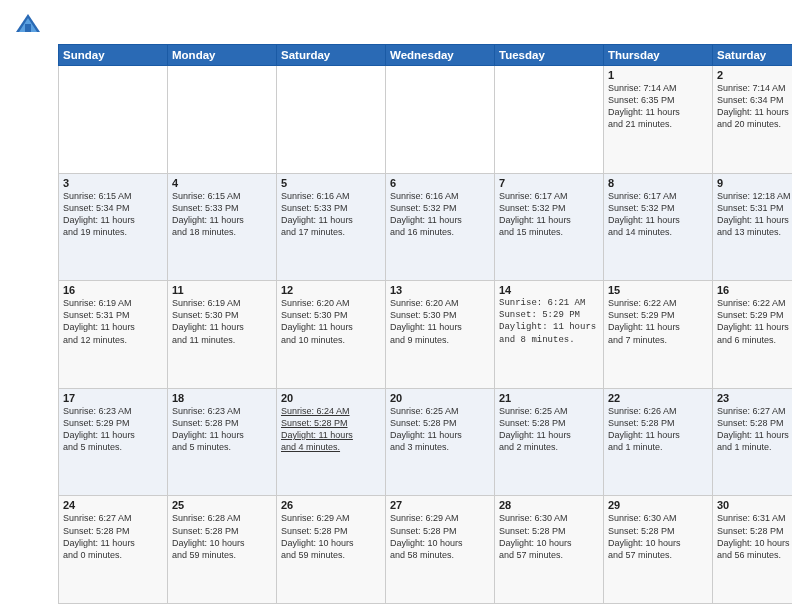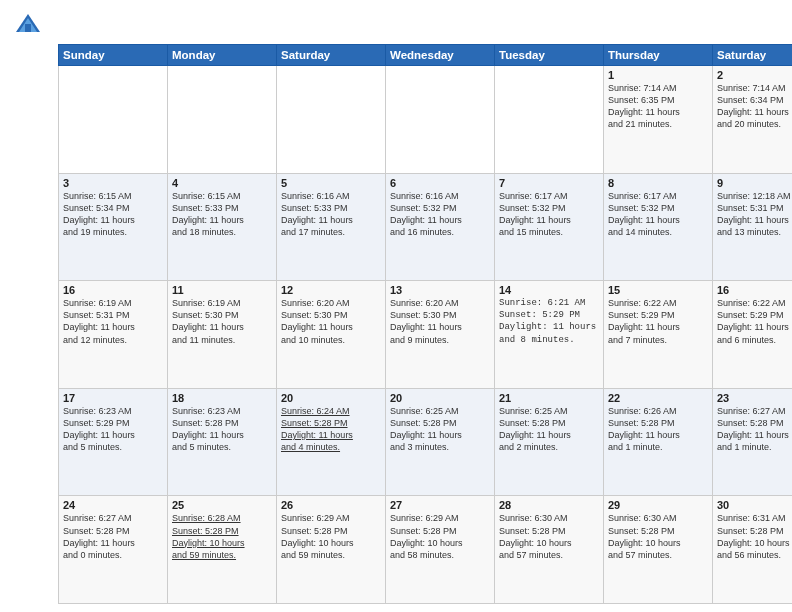--- a/index.html
+++ b/index.html
@@ -320,21 +320,21 @@
         <tr>
           <td>
             <span class="day-num">24</span>
             <div class="day-info" style="white-space: pre-line;">Sunrise: 6:27 AM
 Sunset: 5:28 PM
 Daylight: 11 hours
 and 0 minutes.</div>
           </td>
           <td>
             <span class="day-num">25</span>
-            <div class="day-info" style="white-space: pre-line; text-decoration: underline;">Sunrise: 6:28 AM
+            <div class="day-info" style="white-space: pre-line;">Sunrise: 6:28 AM
 Sunset: 5:28 PM
 Daylight: 10 hours
 and 59 minutes.</div>
           </td>
           <td>
             <span class="day-num">26</span>
             <div class="day-info" style="white-space: pre-line;">Sunrise: 6:29 AM
 Sunset: 5:28 PM
 Daylight: 10 hours
 and 59 minutes.</div>

